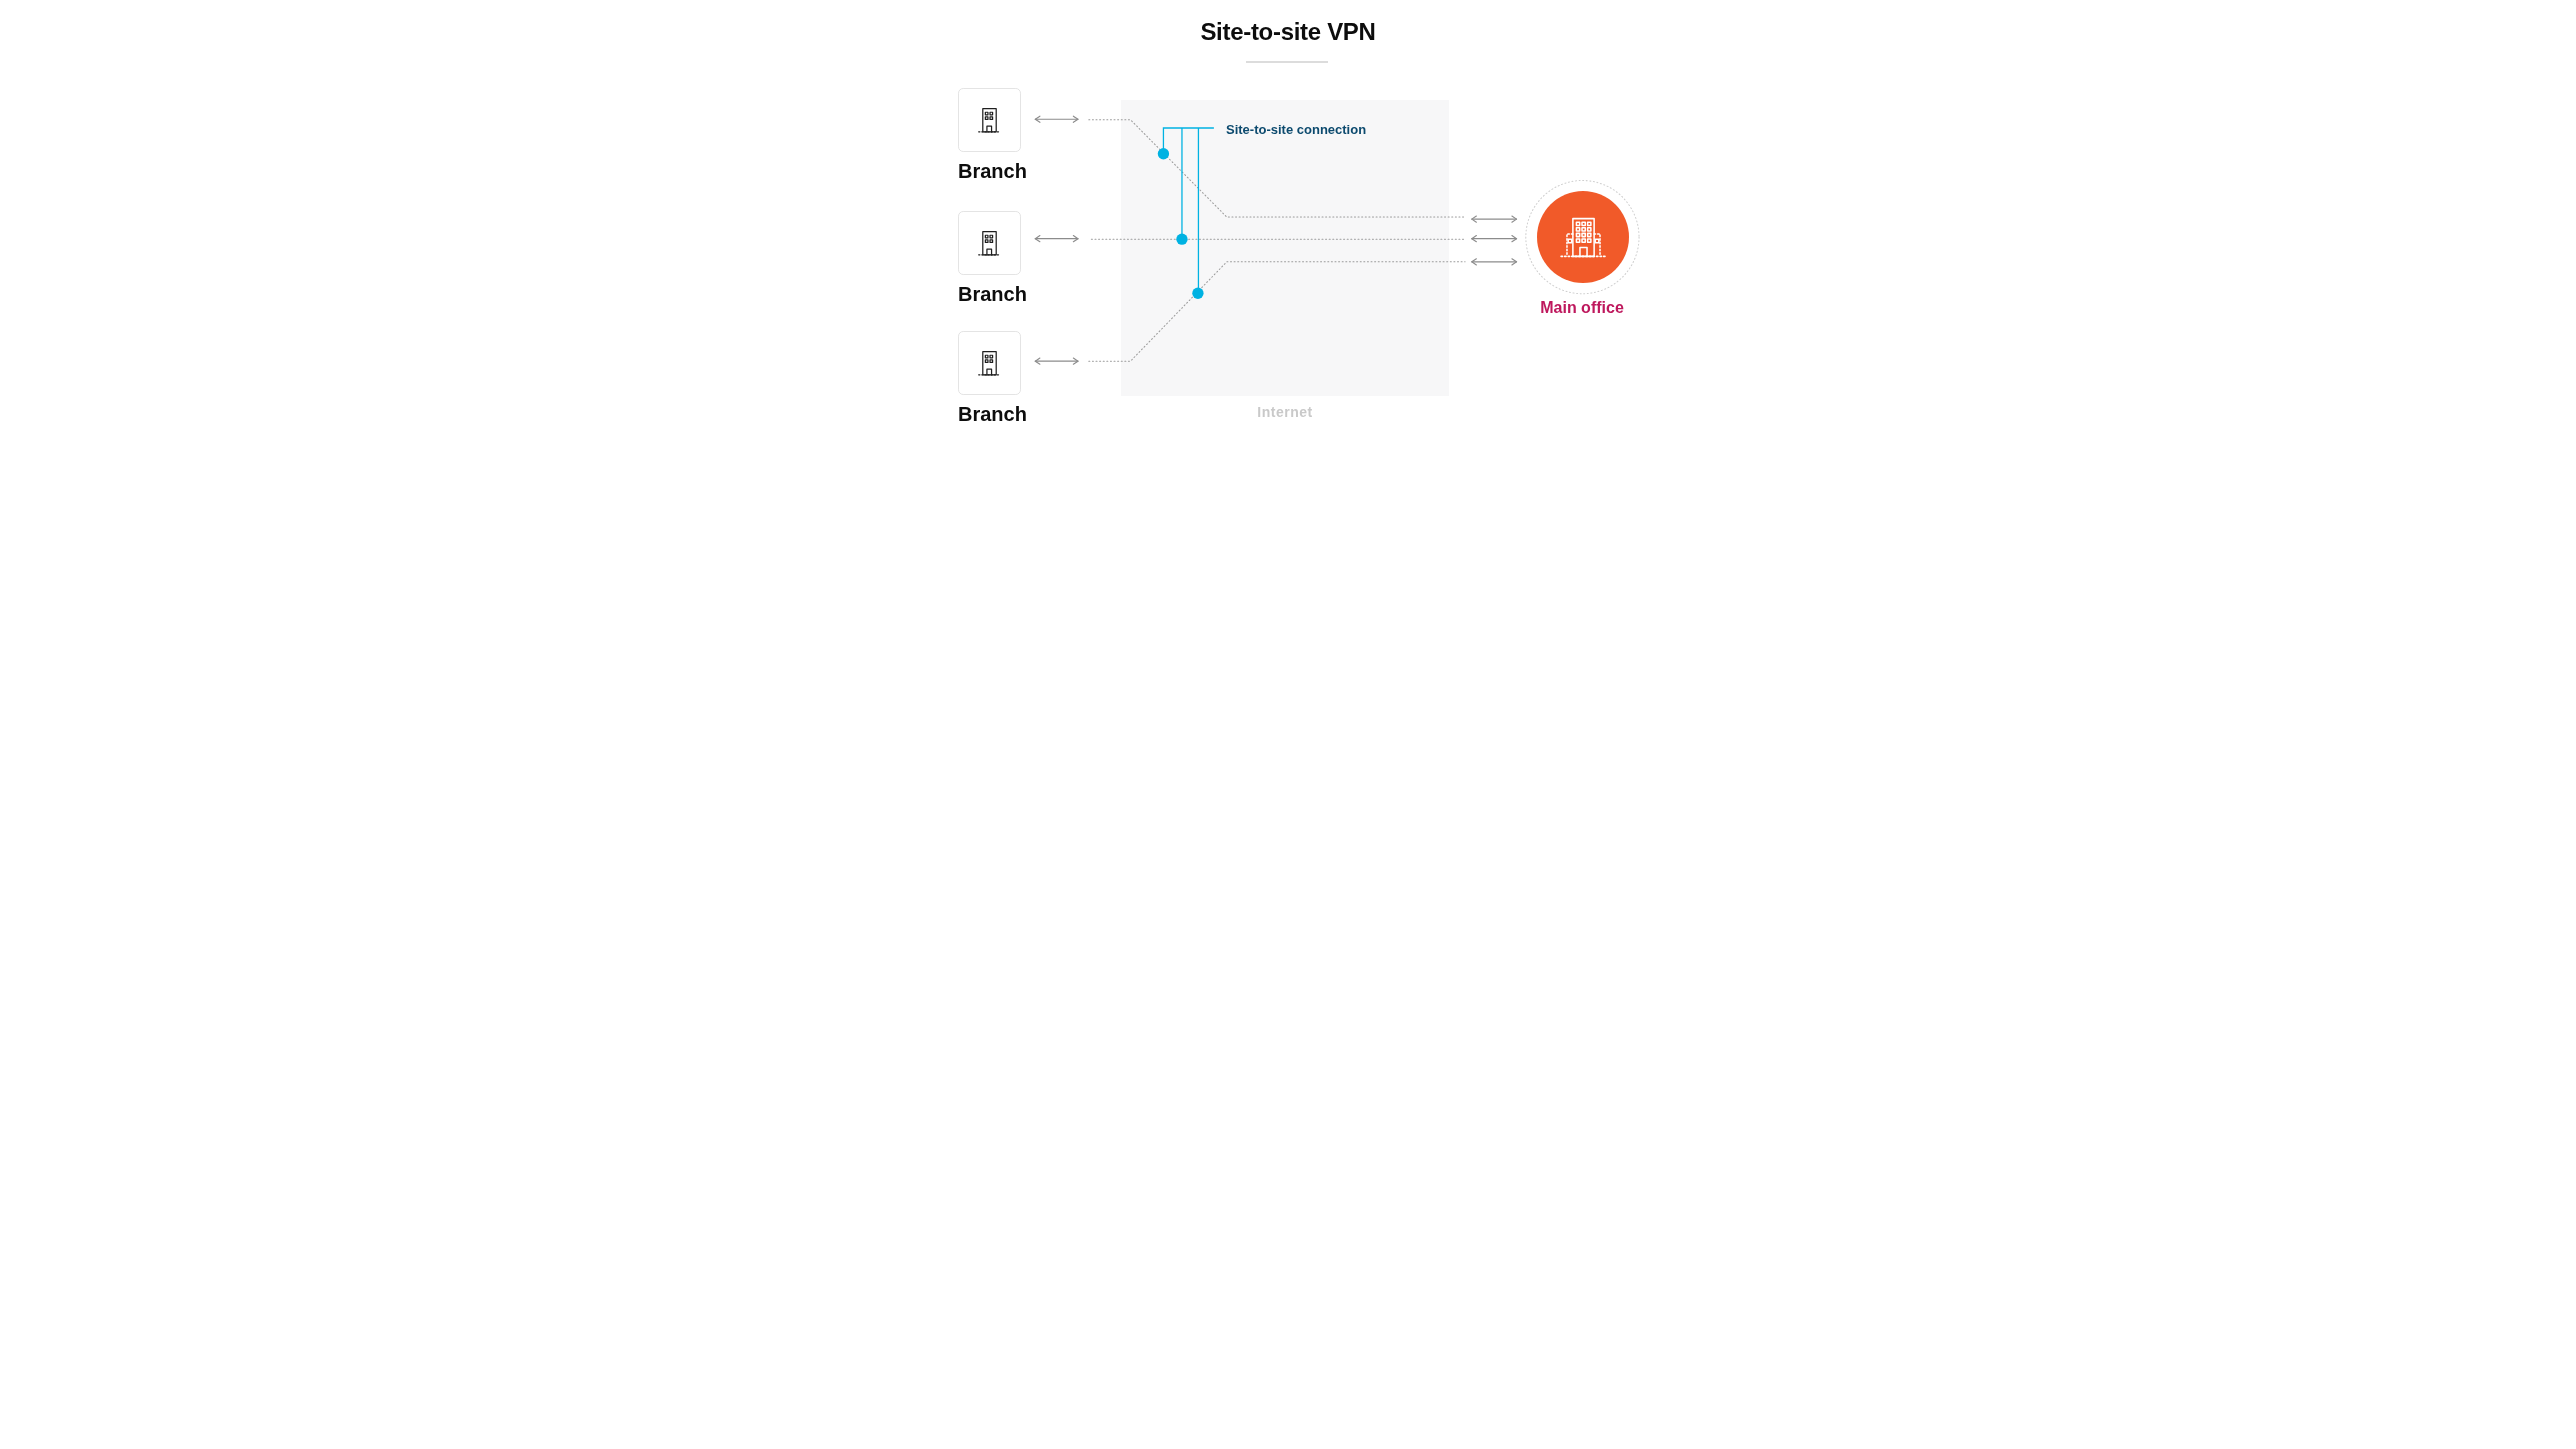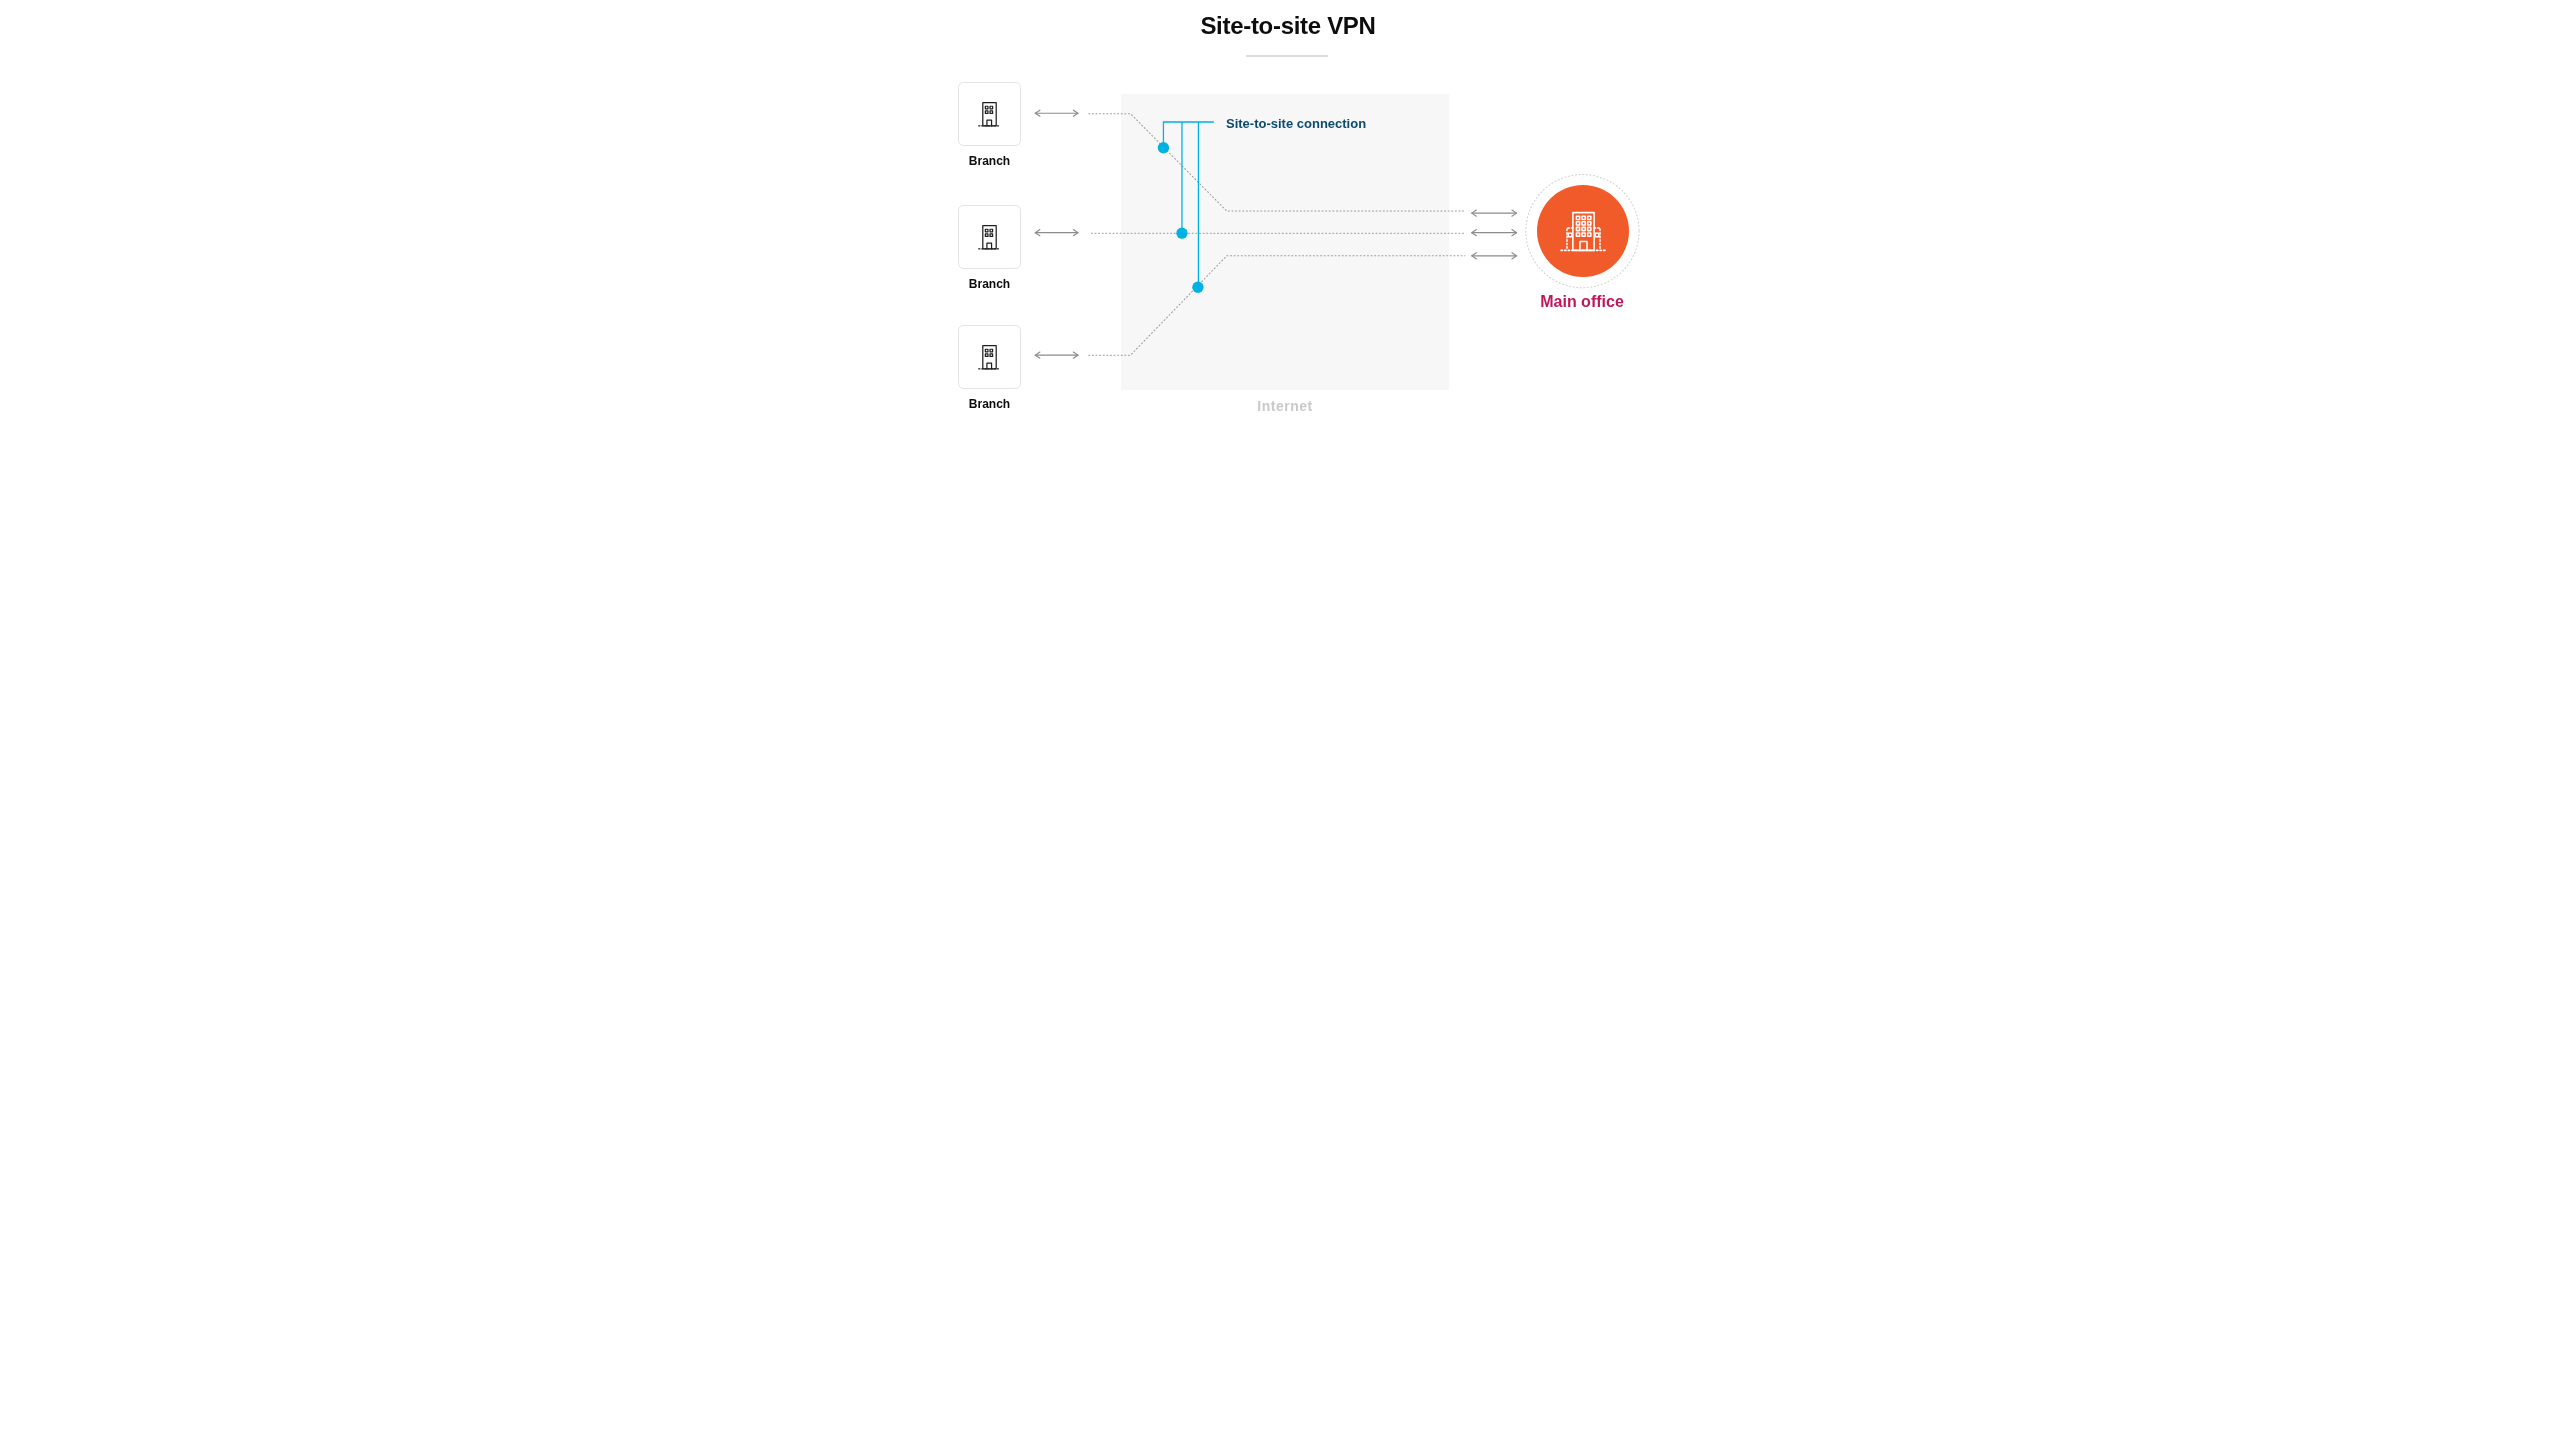--- a/index.html
+++ b/index.html
@@ -5,21 +5,21 @@
   html, body {
     margin: 0;
     padding: 0;
     background: #ffffff;
     font-family: "Liberation Sans", "DejaVu Sans", sans-serif;
   }
   .stage {
     position: relative;
     width: 808px;
     height: 454px;
-    margin: 0 auto;
+    margin: 6px auto;
     background: #ffffff;
     overflow: hidden;
   }
   .title {
     position: absolute;
     top: 12.4px;
     left: 0;
     width: 100%;
     margin: 0;
     text-align: center;
@@ -98,21 +98,21 @@
     border: 1px solid #e4e4e4;
     border-radius: 5.2px;
     background: #ffffff;
     display: flex;
     align-items: center;
     justify-content: center;
   }
   .branch-label {
     margin-top: 8.2px;
     text-align: center;
-    font-size: 12px;
+    font-size: 20px;
     font-weight: 800;
     color: #0d0d0d;
   }
   .connection-label {
     position: absolute;
     left: 342px;
     top: 116px;
     font-size: 13px;
     font-weight: 800;
     color: #0c4a6e;

